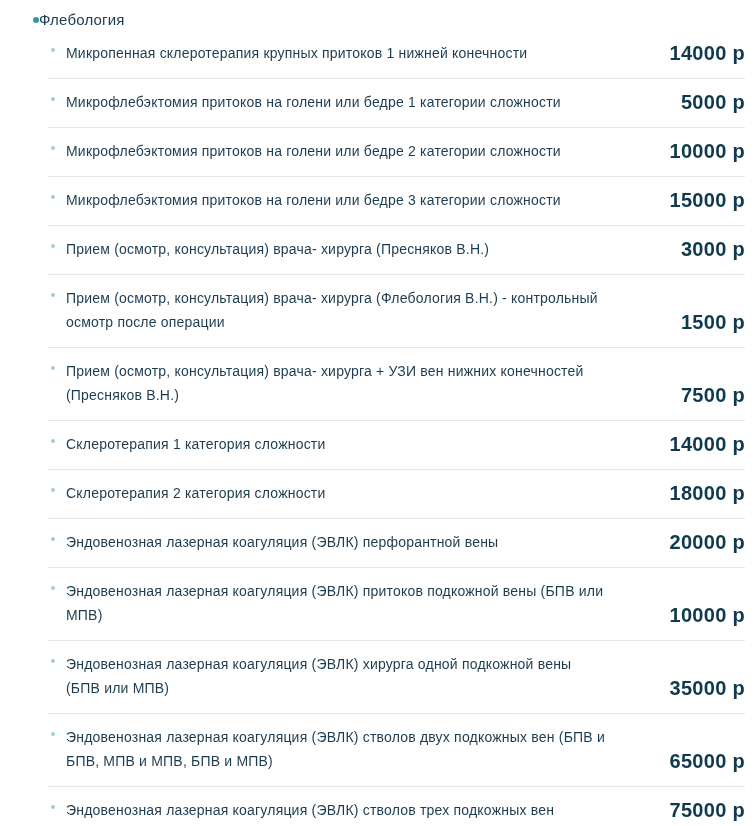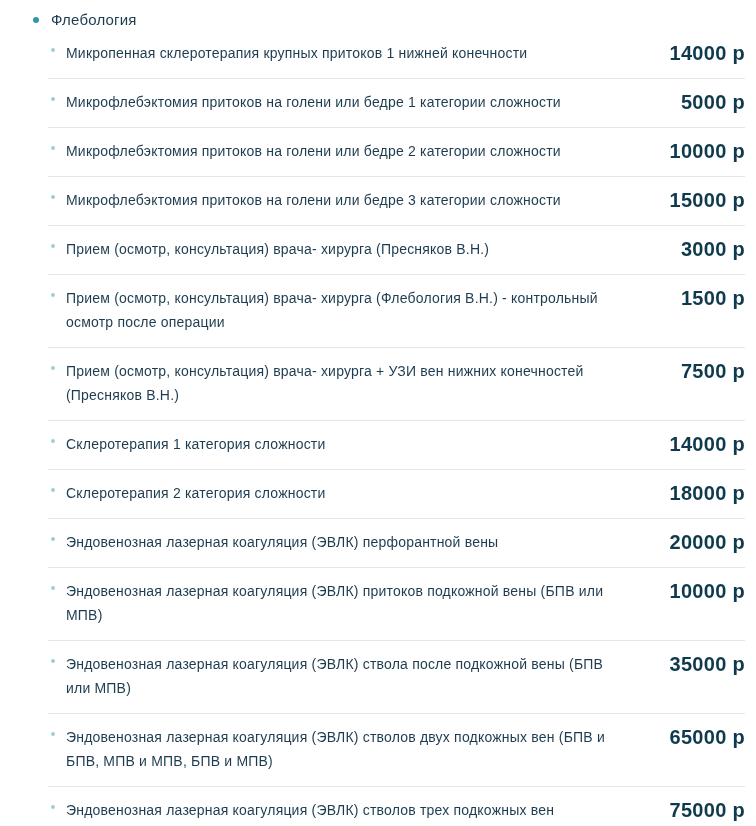--- a/index.html
+++ b/index.html
@@ -19,21 +19,20 @@
     -webkit-font-smoothing: antialiased;
   }
   .page {
     width: 756px;
     min-height: 826px;
     padding-top: 10px;
   }
   .section-header {
     display: flex;
     align-items: center;
-    gap: 12px;
     margin-left: 33px;
     color: var(--text);
     font-size: 15px;
     font-weight: 400;
     letter-spacing: 0.2px;
     line-height: 20px;
     cursor: pointer;
   }
   .bullet-filled {
     width: 6px;
@@ -42,21 +41,21 @@
     background: var(--accent);
     flex-shrink: 0;
   }
   .rows {
     margin-left: 48px;
     margin-right: 11px;
   }
   .row {
     display: flex;
     justify-content: space-between;
-    align-items: flex-start;
+    align-items: flex-end;
     padding: 11px 0 13px;
     border-bottom: 1px solid var(--divider);
   }
   .row-left {
     display: flex;
     align-items: flex-start;
     gap: 11px;
     min-width: 0;
   }
   .bullet-ring {
@@ -182,21 +181,21 @@
       <div class="row-left">
         <span class="bullet-ring"></span>
         <span class="service-name">Эндовенозная лазерная коагуляция (ЭВЛК) притоков подкожной вены (БПВ или МПВ)</span>
       </div>
       <span class="service-price">10000 р</span>
     </div>
 
     <div class="row">
       <div class="row-left">
         <span class="bullet-ring"></span>
-        <span class="service-name">Эндовенозная лазерная коагуляция (ЭВЛК) ствола после подкожной вены (БПВ или МПВ)</span>
+        <span class="service-name">Эндовенозная лазерная коагуляция (ЭВЛК) хирурга одной подкожной вены (БПВ или МПВ)</span>
       </div>
       <span class="service-price">35000 р</span>
     </div>
 
     <div class="row">
       <div class="row-left">
         <span class="bullet-ring"></span>
         <span class="service-name">Эндовенозная лазерная коагуляция (ЭВЛК) стволов двух подкожных вен (БПВ и БПВ, МПВ и МПВ, БПВ и МПВ)</span>
       </div>
       <span class="service-price">65000 р</span>

